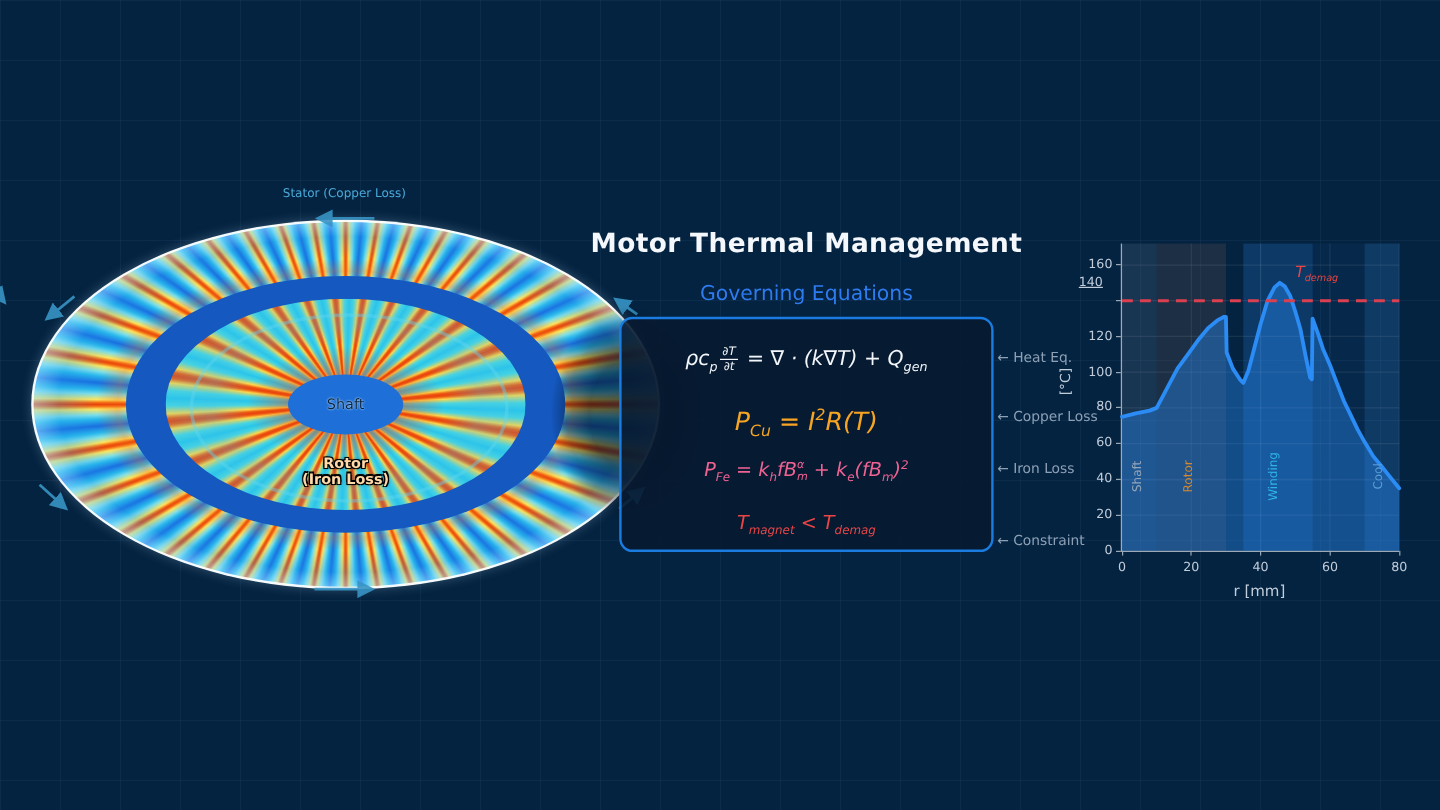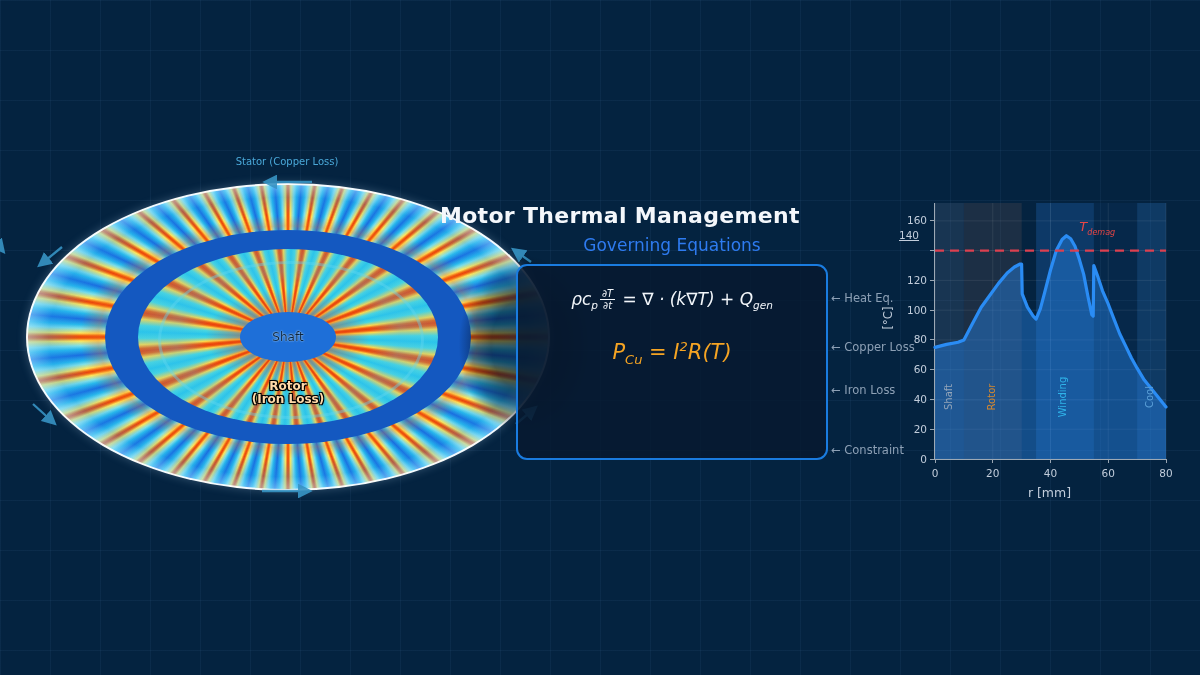--- a/index.html
+++ b/index.html
@@ -71,21 +71,21 @@
     font-size:10px;color:#4aa8d8;
   }
   .motor-shadow{
     left:440px;top:230px;width:170px;height:230px;pointer-events:none;
     background:radial-gradient(closest-side at 50% 50%,
       rgba(3,12,26,0.62) 0 40%, rgba(3,12,26,0.35) 62%, rgba(3,12,26,0) 78%);
   }
 
   
   .title{
-    left:440px;top:203px;width:464px;
+    left:440px;top:191px;width:464px;text-align:center;
     font-size:22px;font-weight:700;color:#f4f7fb;letter-spacing:0.3px;
   }
   .subtitle{
     left:490px;top:235px;width:364px;text-align:center;
     font-size:17px;color:#2e7bf0;
   }
 
   
   .panel{
     left:516px;top:264px;width:312px;height:196px;box-sizing:border-box;
@@ -177,20 +177,25 @@
 
   <div class="abs title">Motor Thermal Management</div>
   <div class="abs subtitle">Governing Equations</div>
 
   <div class="abs panel">
     <div class="eq-row" id="eq-0" style="top: 22px; color: rgb(242, 246, 250); font-size: 17px;">ρc<sub>p</sub><span class="frac">
           <span class="fn">∂T</span>
           <span>∂t</span>
         </span> = ∇ · (k∇T) + Q<sub>gen</sub></div>
     <div class="eq-row" id="eq-1" style="top: 73px; color: rgb(245, 164, 35); font-size: 21px;">P<sub>Cu</sub> = I<sup>2</sup>R(T)</div>
+    <div class="eq-row" id="eq-2" style="top: 116px; color: rgb(239, 98, 146); font-size: 16px;">P<sub>Fe</sub> = k<sub>h</sub>fB<span class="stk">
+          <span>α</span>
+          <span>m</span>
+        </span> + k<sub>e</sub>(fB<sub>m</sub>)<sup>2</sup></div>
+    <div class="eq-row" id="eq-3" style="top: 160px; color: rgb(232, 69, 69); font-size: 16px;">T<sub>magnet</sub> &lt; T<sub>demag</sub></div>
   </div>
   <div class="annotation" style="top:291px;">← Heat Eq.</div>
   <div class="annotation" style="top:340px;">← Copper Loss</div>
   <div class="annotation" style="top:383px;">← Iron Loss</div>
   <div class="annotation" style="top:443px;">← Constraint</div>
 
   <div class="abs chart" id="chart">
       <svg width="231" height="256" viewBox="0 0 231 256">
         <rect x="0.0" y="0" width="28.9" height="256" fill="rgba(150,165,190,0.14)"></rect>
         <rect x="28.9" y="0" width="57.8" height="256" fill="rgba(225,150,110,0.11)"></rect>

